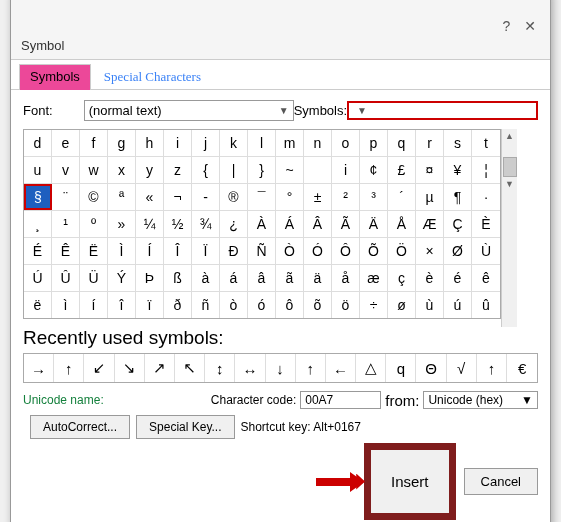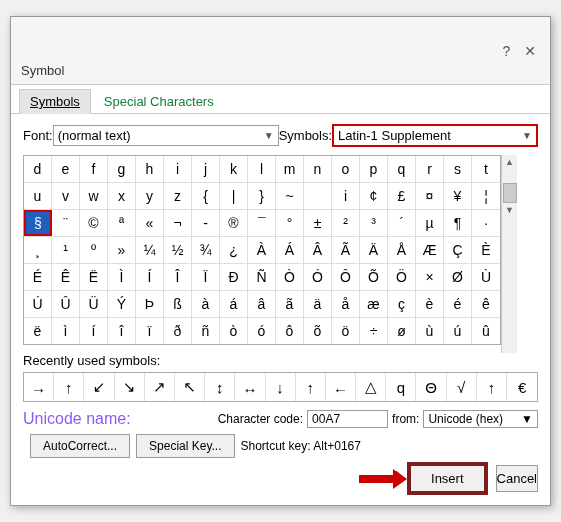--- a/index.html
+++ b/index.html
@@ -4,56 +4,56 @@
   <style>
     * { box-sizing: border-box; margin: 0; padding: 0; }
     body { background: #f0f0f0; display: flex; justify-content: center; align-items: center; height: 100vh; font-family: 'Segoe UI', Arial, sans-serif; font-size: 13px; }
     .dialog { background: #fff; border: 1px solid #999; box-shadow: 2px 2px 8px rgba(0,0,0,0.3); width: 541px; }
     .title-bar { background: #f5f5f5; border-bottom: 1px solid #ccc; padding: 6px 10px; display: flex; justify-content: space-between; align-items: center; }
     .title-bar-title { font-size: 13px; color: #333; margin-top: 40px; }
     .title-bar-controls { display: flex; gap: 6px; }
     .title-bar-btn { background: none; border: none; font-size: 14px; cursor: pointer; color: #555; padding: 0 4px; }
     .tabs { display: flex; border-bottom: 1px solid #ccc; padding: 0 8px; padding-top: 4px; }
     .tab { padding: 4px 10px; cursor: pointer; font-size: 13px; border: 1px solid transparent; border-bottom: none; margin-right: 2px; }
-    .tab.active { background: #e5e5e5; border-color: #ccc; border-bottom-color: #fff; margin-bottom: -1px; z-index: 1; text-decoration: underline; }
-    .tab:not(.active) { color: #15803d; }
+    .tab.active { background: #ec4899; border-color: #ccc; border-bottom-color: #fff; margin-bottom: -1px; z-index: 1; }
+    .tab:not(.active) { color: #3b82f6; font-family: Liberation Serif, serif; }
     .dialog-body { padding: 10px 12px; }
     .row { display: flex; align-items: center; gap: 0; margin-bottom: 8px; }
     .label { white-space: nowrap; font-size: 13px; }
     .select-box { border: 1px solid #999; background: #fff; padding: 2px 4px; font-size: 13px; display: flex; align-items: center; justify-content: space-between; cursor: pointer; }
     .select-box .arrow { font-size: 10px; color: #555; margin-left: 4px; }
-    .font-select { width: 226px; }
+    .font-select { width: 210px; margin-left: 31px; }
     .subset-select { flex: 1; border: 2px solid #cc0000; }
     .symbol-grid { border: 1px solid #aaa; margin-bottom: 8px; }
     .symbol-row { display: flex; border-bottom: 1px solid #ddd; }
     .symbol-row:last-child { border-bottom: none; }
     .symbol-cell { width: 28px; height: 26px; display: flex; align-items: center; justify-content: center; font-size: 14px; border-right: 1px solid #ddd; cursor: pointer; flex-shrink: 0; }
     .symbol-cell:last-child { border-right: none; }
     .symbol-cell.selected { background: #1e5fbf; color: #fff; border: 2px solid #cc0000; }
     .scrollbar-col { width: 16px; background: #f0f0f0; border-left: 1px solid #ccc; display: flex; flex-direction: column; align-items: center; }
     .grid-with-scroll { display: flex; }
-    .recently-label { font-size: 13px; margin-bottom: 4px; }
+    .recently-label { font-size: 19px; margin-bottom: 4px; }
     .recent-row { display: flex; border: 1px solid #aaa; margin-bottom: 8px; }
     .recent-cell { width: 32px; height: 28px; display: flex; align-items: center; justify-content: center; font-size: 15px; border-right: 1px solid #ddd; cursor: pointer; }
     .recent-cell:last-child { border-right: none; }
     .unicode-row { display: flex; align-items: center; gap: 6px; margin-bottom: 6px; }
     .unicode-name-section { flex: 1; }
-    .unicode-name-label { font-size: 16px; color: #8b5cf6; }
+    .unicode-name-label { font-size: 12px; color: #15803d; }
     .unicode-name-value { font-size: 13px; font-weight: 500; }
     .charcode-section { display: flex; align-items: center; gap: 4px; }
     .charcode-label { font-size: 12px; }
     .charcode-input { border: 1px solid #999; padding: 1px 4px; width: 81px; font-size: 12px; }
-    .from-label { font-size: 12px; }
+    .from-label { font-size: 15px; }
     .from-select { border: 1px solid #999; padding: 1px 4px; font-size: 12px; display: flex; align-items: center; gap: 18px; cursor: pointer; }
     .buttons-row { display: flex; align-items: center; gap: 6px; margin-bottom: 4px; padding-left: 7px; }
     .btn { border: 1px solid #999; background: #f0f0f0; padding: 4px 12px; font-size: 12px; cursor: pointer; }
     .bottom-row { display: flex; align-items: center; justify-content: flex-end; gap: 8px; }
-    .insert-btn { background: #f0f0f0; border: 4px solid #7f1d1d; padding: 5px 20px; font-size: 13px; cursor: pointer; position: relative; }
+    .insert-btn { background: #f0f0f0; border: 7px solid #7f1d1d; padding: 23px 20px; font-size: 15px; cursor: pointer; position: relative; }
     .insert-btn::before { content: ''; position: absolute; left: -50px; top: 50%; transform: translateY(-50%); width: 44px; height: 16px; background: #cc0000; clip-path: polygon(0 30%, 80% 30%, 80% 0%, 100% 50%, 80% 100%, 80% 70%, 0 70%); }
-    .cancel-btn { background: #f0f0f0; border: 1px solid #999; padding: 5px 0; font-size: 13px; cursor: pointer; }
+    .cancel-btn { background: #f0f0f0; border: 1px solid #999; padding: 5px 16px; font-size: 13px; cursor: pointer; }
     .scrollbar-thumb { width: 14px; height: 20px; background: #ccc; border: 1px solid #aaa; margin-top: 14px; }
     .scroll-arrow { font-size: 9px; color: #666; padding: 2px 0; cursor: pointer; }
     .insert-arrow-container { position: relative; display: flex; align-items: center; }
   </style>
 </head>
 <body>
 
 <div class="dialog">
 
   <div class="title-bar">
@@ -72,21 +72,20 @@
   <div class="dialog-body">
 
     <div class="row">
       <span class="label">Font:</span>
       <div class="select-box font-select">
         <span>(normal text)</span>
         <span class="arrow">▼</span>
       </div>
       <span class="label">Symbols:</span>
       <div class="select-box subset-select">
-        <span>Latin-1 Supplement</span>
         <span class="arrow">▼</span>
       </div>
     </div>
 
     <div class="grid-with-scroll">
       <div class="symbol-grid" id="symbol-grid">
           <div class="symbol-row">
             <div class="symbol-cell">d</div>
             <div class="symbol-cell">e</div>
             <div class="symbol-cell">f</div>

